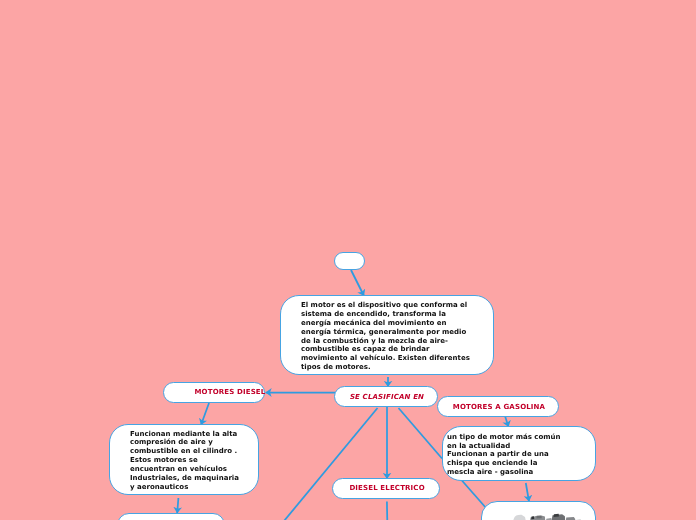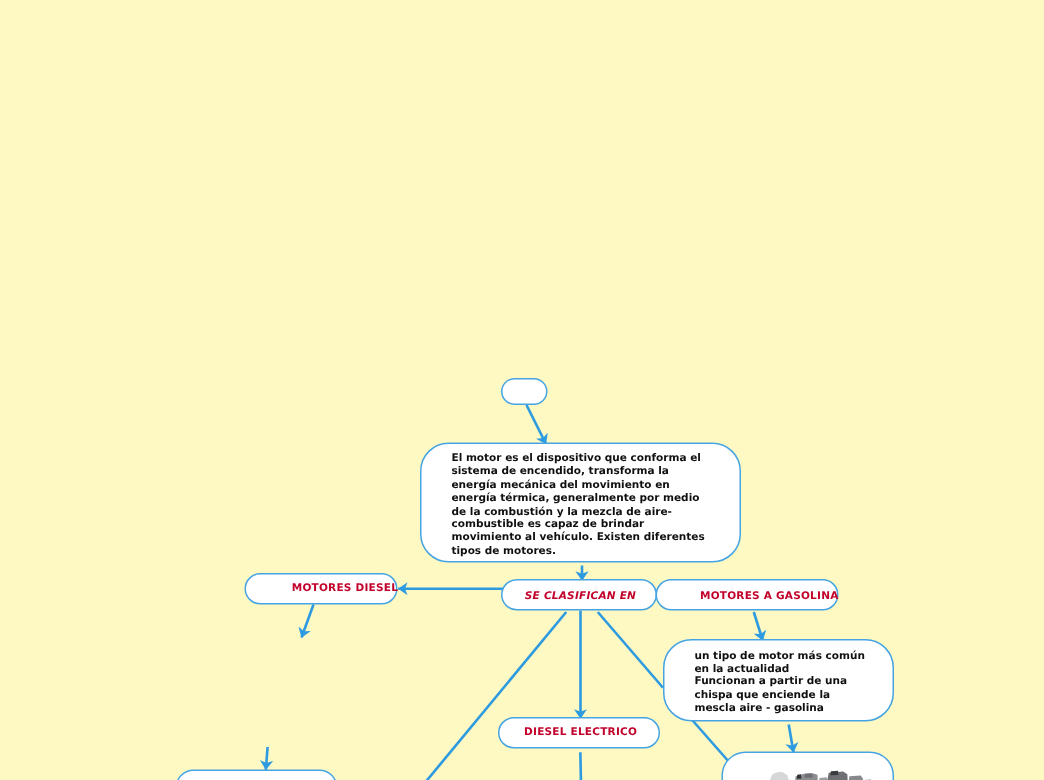--- a/index.html
+++ b/index.html
@@ -1,19 +1,19 @@
 <!DOCTYPE html>
 <html><head>
 <meta charset="utf-8">
 <title>Mind Map</title>
 <style>
   html,body{margin:0;padding:0;}
   body{width:696px;height:520px;background:#ffffff;overflow:hidden;
        font-family:"DejaVu Sans",sans-serif;-webkit-font-smoothing:antialiased;}
-  #canvas{position:relative;width:696px;height:520px;background:#fef9c3;}
+  #canvas{position:relative;width:696px;height:520px;background:#fca5a5;}
   svg.links{position:absolute;left:0;top:0;width:696px;height:520px;overflow:visible;}
   .node{position:absolute;box-sizing:border-box;background:#fff;
         border:1.35px solid #46a4e3;border-radius:999px;z-index:2;}
   .node.rect{border-radius:19px;}
   .title-node{display:flex;align-items:center;justify-content:center;}
   .title-node .txt{position:relative;left:1px;}
   .title-node .txt{color:#c2002a;font-size:7px;font-weight:bold;letter-spacing:.15px;white-space:nowrap;}
   .body-node{display:flex;align-items:center;}
   .body-node .txt{color:#101010;font-size:7px;font-weight:bold;line-height:8.85px;
        display:block;white-space:pre-line;}
@@ -60,26 +60,35 @@
   </div>
 
   <div class="node title-node" style="left:334px;top:386px;width:104px;height:21px;font-style:italic;">
     <span class="txt">SE CLASIFICAN EN</span>
   </div>
 
   <div class="node title-node" style="left:163.2px;top:381.85px;width:102.2px;height:20.8px;justify-content:flex-end;">
     <span class="txt">MOTORES DIESEL</span>
   </div>
 
-  <div class="node title-node" style="left:437px;top:386px;width:122px;height:21px;justify-content:flex-end;">
+  <div class="node title-node" style="left:437px;top:396px;width:122px;height:21px;">
     <span class="txt">MOTORES A GASOLINA</span>
   </div>
 
+  <div class="node body-node rect" style="left:109px;top:424px;width:150px;height:71px;padding-left:20px;padding-top:2px;">
+    <span class="txt">Funcionan mediante la alta
+compresión de aire y
+combustible en el cilindro .
+Estos motores se
+encuentran en vehículos
+Industriales, de maquinaria
+y aeronauticos</span>
+  </div>
 
-  <div class="node body-node rect" style="left:442px;top:425.8px;width:154px;height:55px;padding-left:20px;padding-top:3px;">
+  <div class="node body-node rect" style="left:442px;top:425.8px;width:154px;height:55px;padding-left:4px;padding-top:3px;">
     <span class="txt">un tipo de motor más común
 en la actualidad
 Funcionan a partir de una
 chispa que enciende la
 mescla aire - gasolina</span>
   </div>
 
   <div class="node title-node" style="left:332.4px;top:478px;width:107.4px;height:20.6px;">
     <span class="txt">DIESEL ELECTRICO</span>
   </div>

